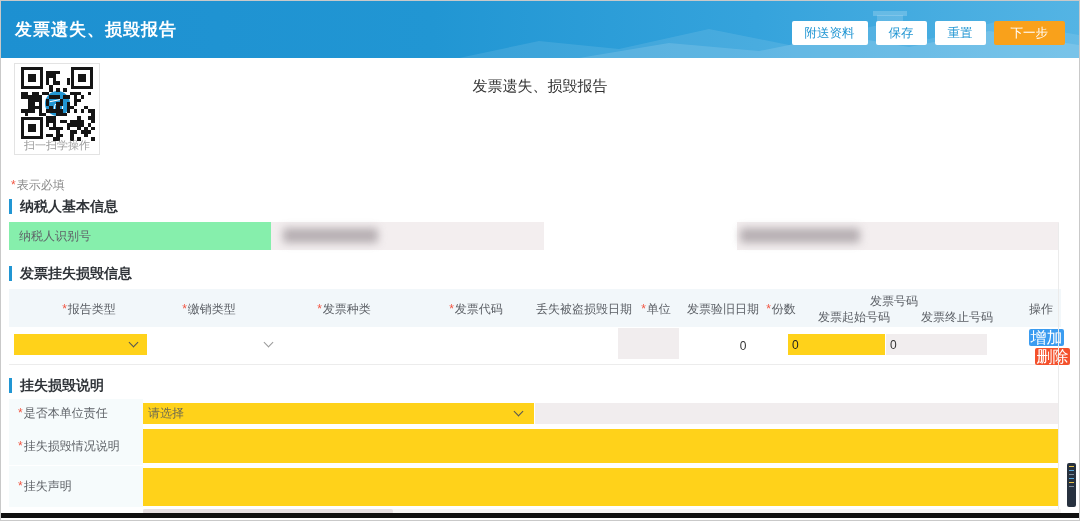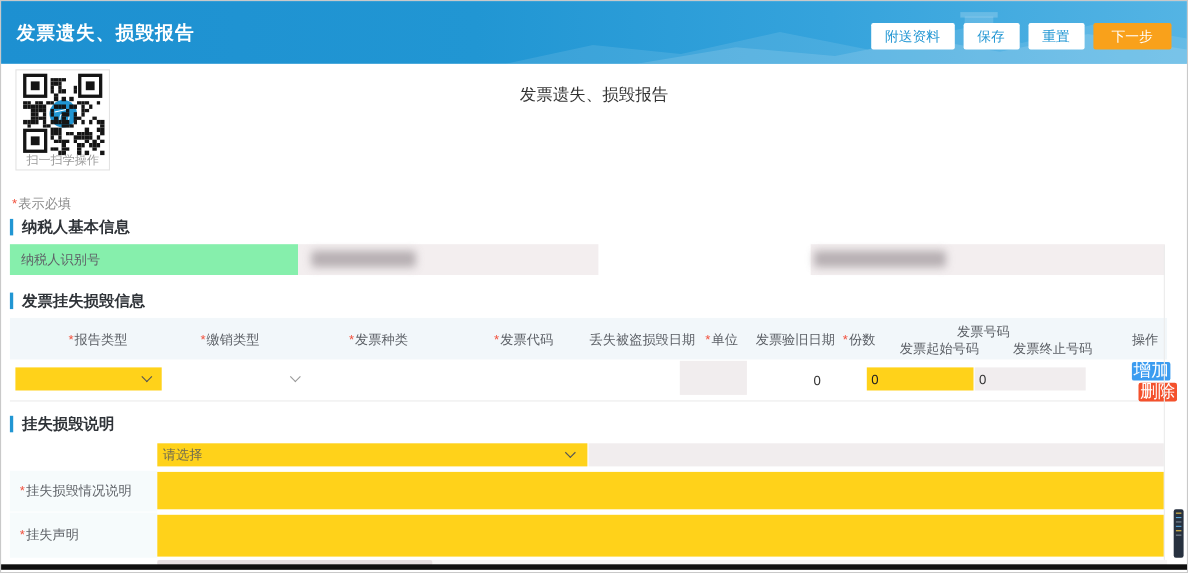--- a/index.html
+++ b/index.html
@@ -301,20 +301,23 @@
     <div class="grey-input" style="left:609px; top:1px; width:61px; height:31px;"></div>
     <div class="cnt">0</div>
     <input class="yellow-input" style="left: 779px; top: 7px; width: 97px; height: 21px;" value="0">
     <input class="grey-input" style="left: 877px; top: 7px; width: 101px; height: 21px;" value="0">
     <div class="op-btn op-add">增加</div>
     <div class="op-btn op-del">删除</div>
   </div>
 
   <div class="section-title" style="top:377px;">挂失损毁说明</div>
 
+  <div class="st-label" style="top:398px; height:29px;">
+    <span><span class="star">*</span><span>是否本单位责任</span></span>
+  </div>
   <div class="ysel" style="left:142px; top:402px; width:391px; height:21px;">
     <span class="sel-text">请选择</span>
     <span class="chev" style="right:12px; top:5px;"></span>
   </div>
   <div class="grey-input" style="left:534px; top:402px; width:523px; height:21px;"></div>
 
   <div class="st-label" style="top:427px; height:37px;">
     <span><span class="star">*</span><span>挂失损毁情况说明</span></span>
   </div>
   <textarea class="ytext" style="top: 428px; height: 34px;"></textarea>

